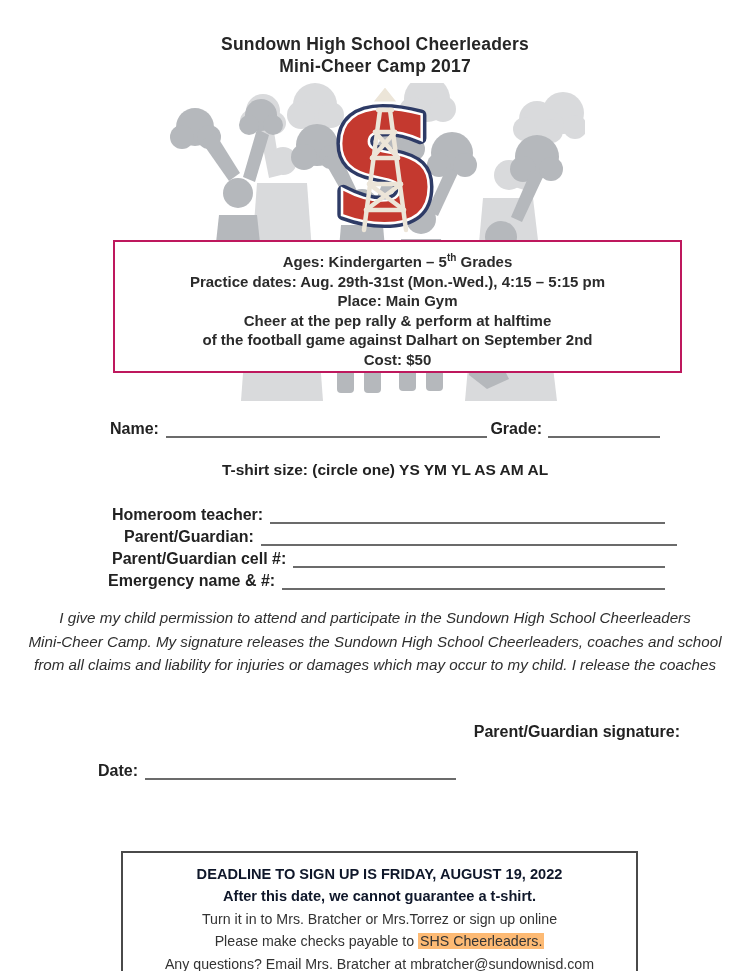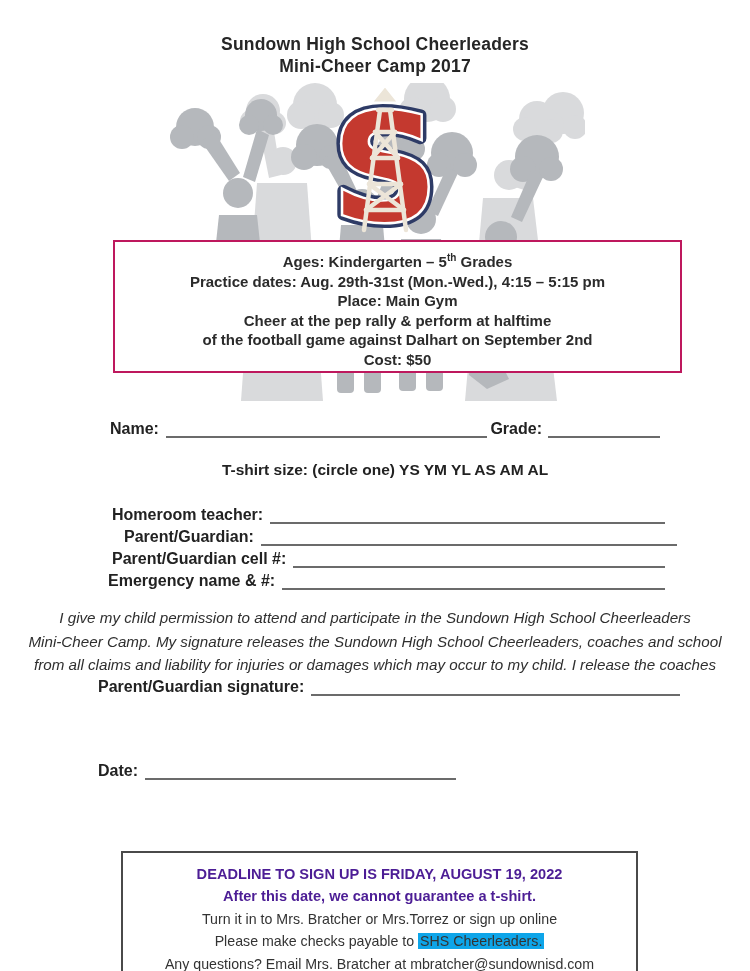--- a/index.html
+++ b/index.html
@@ -51,31 +51,31 @@
   .row-parent{left:112px;top:526px;width:553px;margin-left:12px;}
   .row-cell{left:112px;top:548px;width:553px;}
   .row-emergency{left:108px;top:570px;width:557px;}
 
   .permission{
     position:absolute;left:20px;top:606px;width:710px;
     font-style:italic;font-size:15.2px;line-height:23.5px;
     text-align:center;color:#2f2f2f;
   }
 
-  .row-signature{left:98px;top:676px;width:582px;}
+  .row-signature{left:98px;top:723px;width:582px;flex-direction:column;}
   .row-date{left:98px;top:760px;width:358px;}
 
   .deadline-box{
     position:absolute;left:121px;top:851px;width:513px;height:110px;
     border:2px solid #4a4a4a;background:#ffffff;
     text-align:center;font-size:14.2px;color:#333;
     padding-top:10px;line-height:22.4px;
   }
-  .deadline-box .b{font-weight:bold;color:#4c1d95;font-size:14.6px;}
-  .hl{background:#0ea5e9;padding:0 2px;}
+  .deadline-box .b{font-weight:bold;color:#0f172a;font-size:14.6px;}
+  .hl{background:#fdba74;padding:0 2px;}
 </style>
 </head>
 <body>
 
 <div class="page">
 
   <div class="title title1">Sundown High School Cheerleaders</div>
   <div class="title title2">Mini-Cheer Camp 2017</div>
 
   <svg class="hero-svg" viewBox="0 0 420 318" aria-hidden="true">

